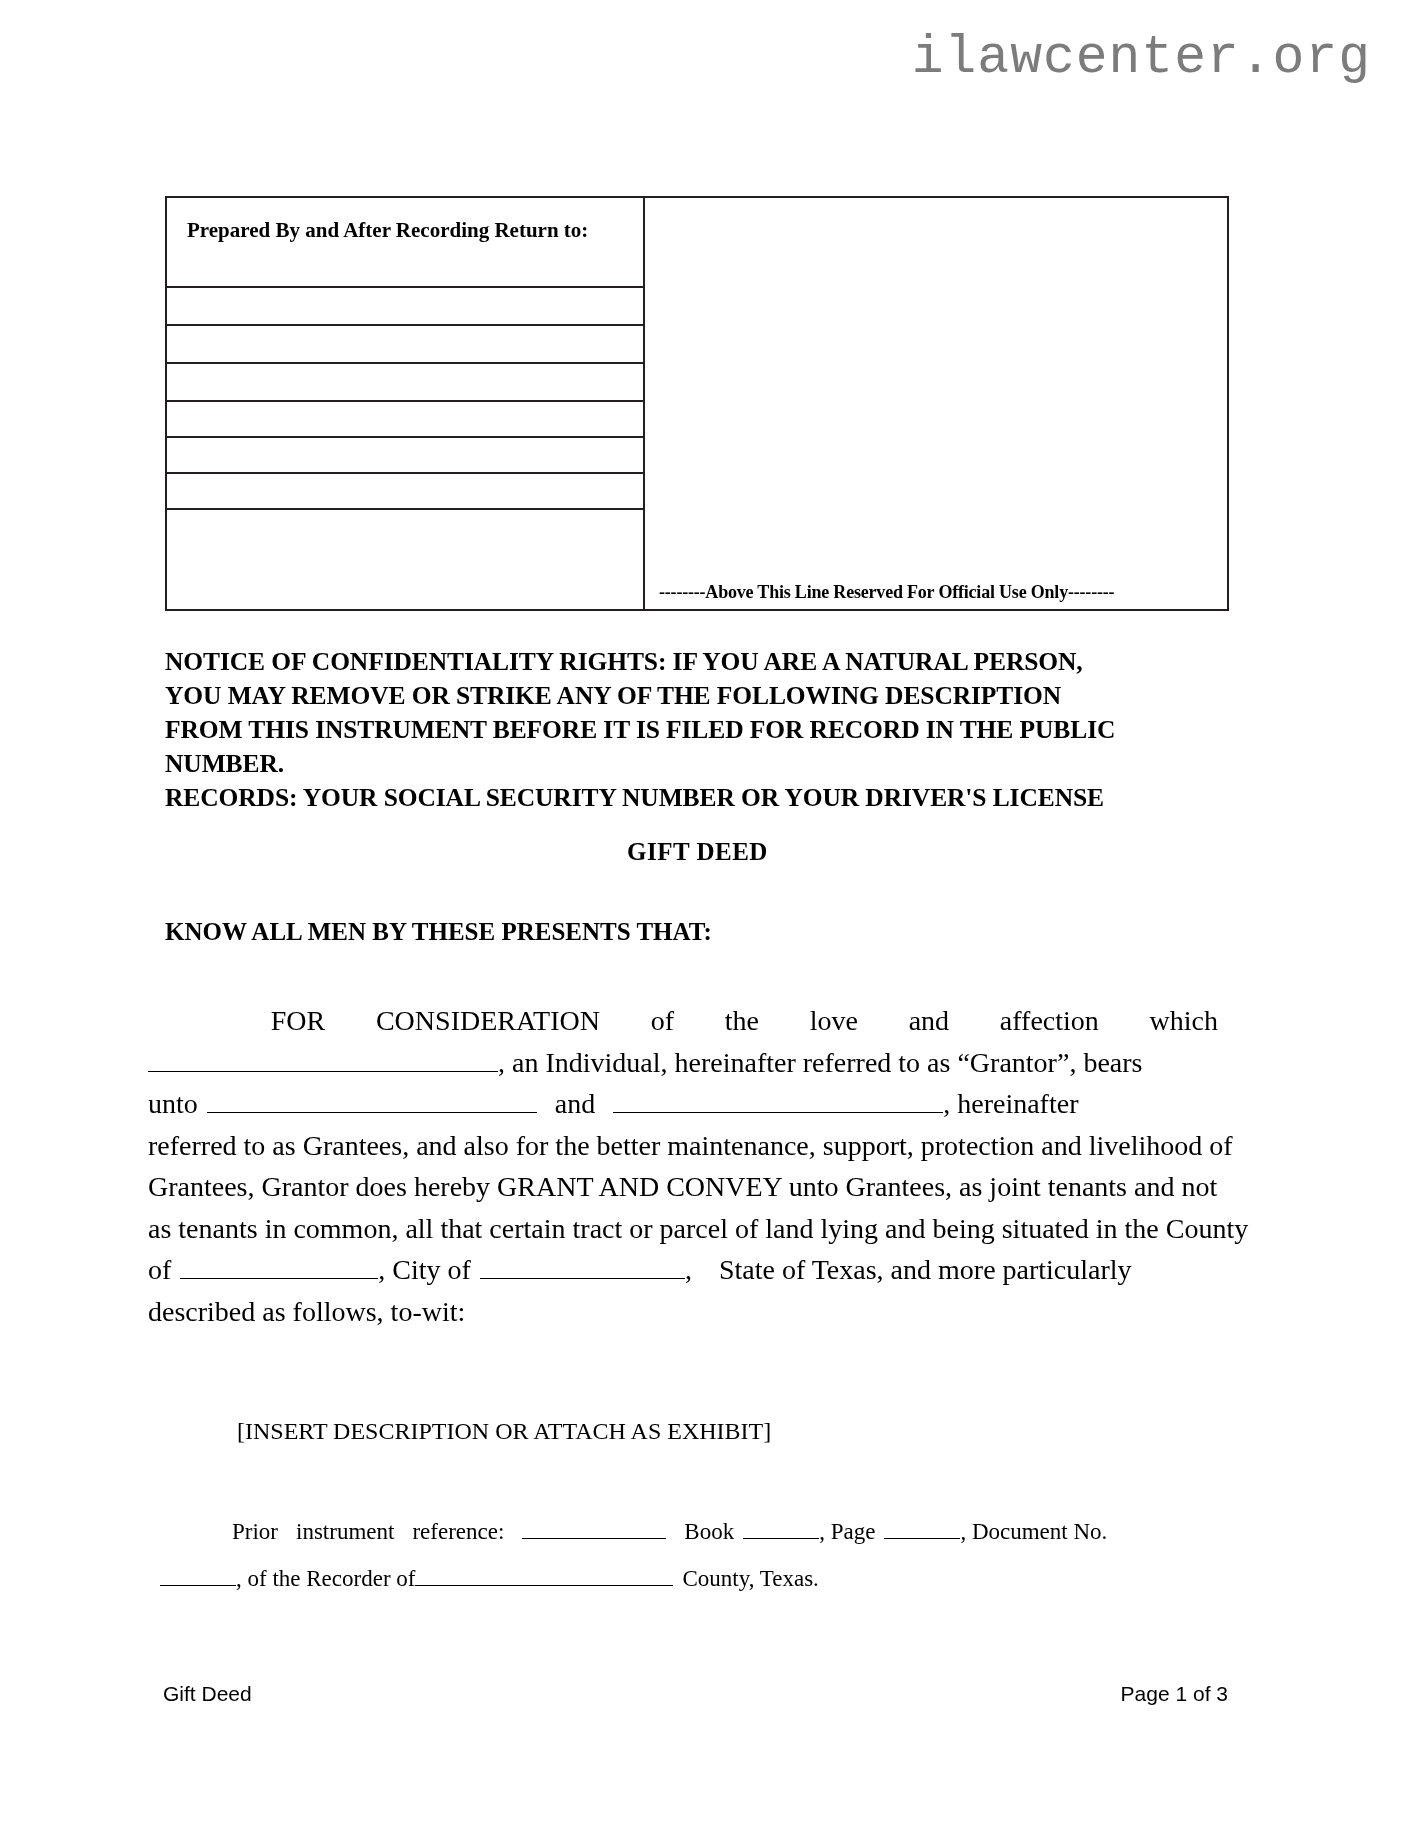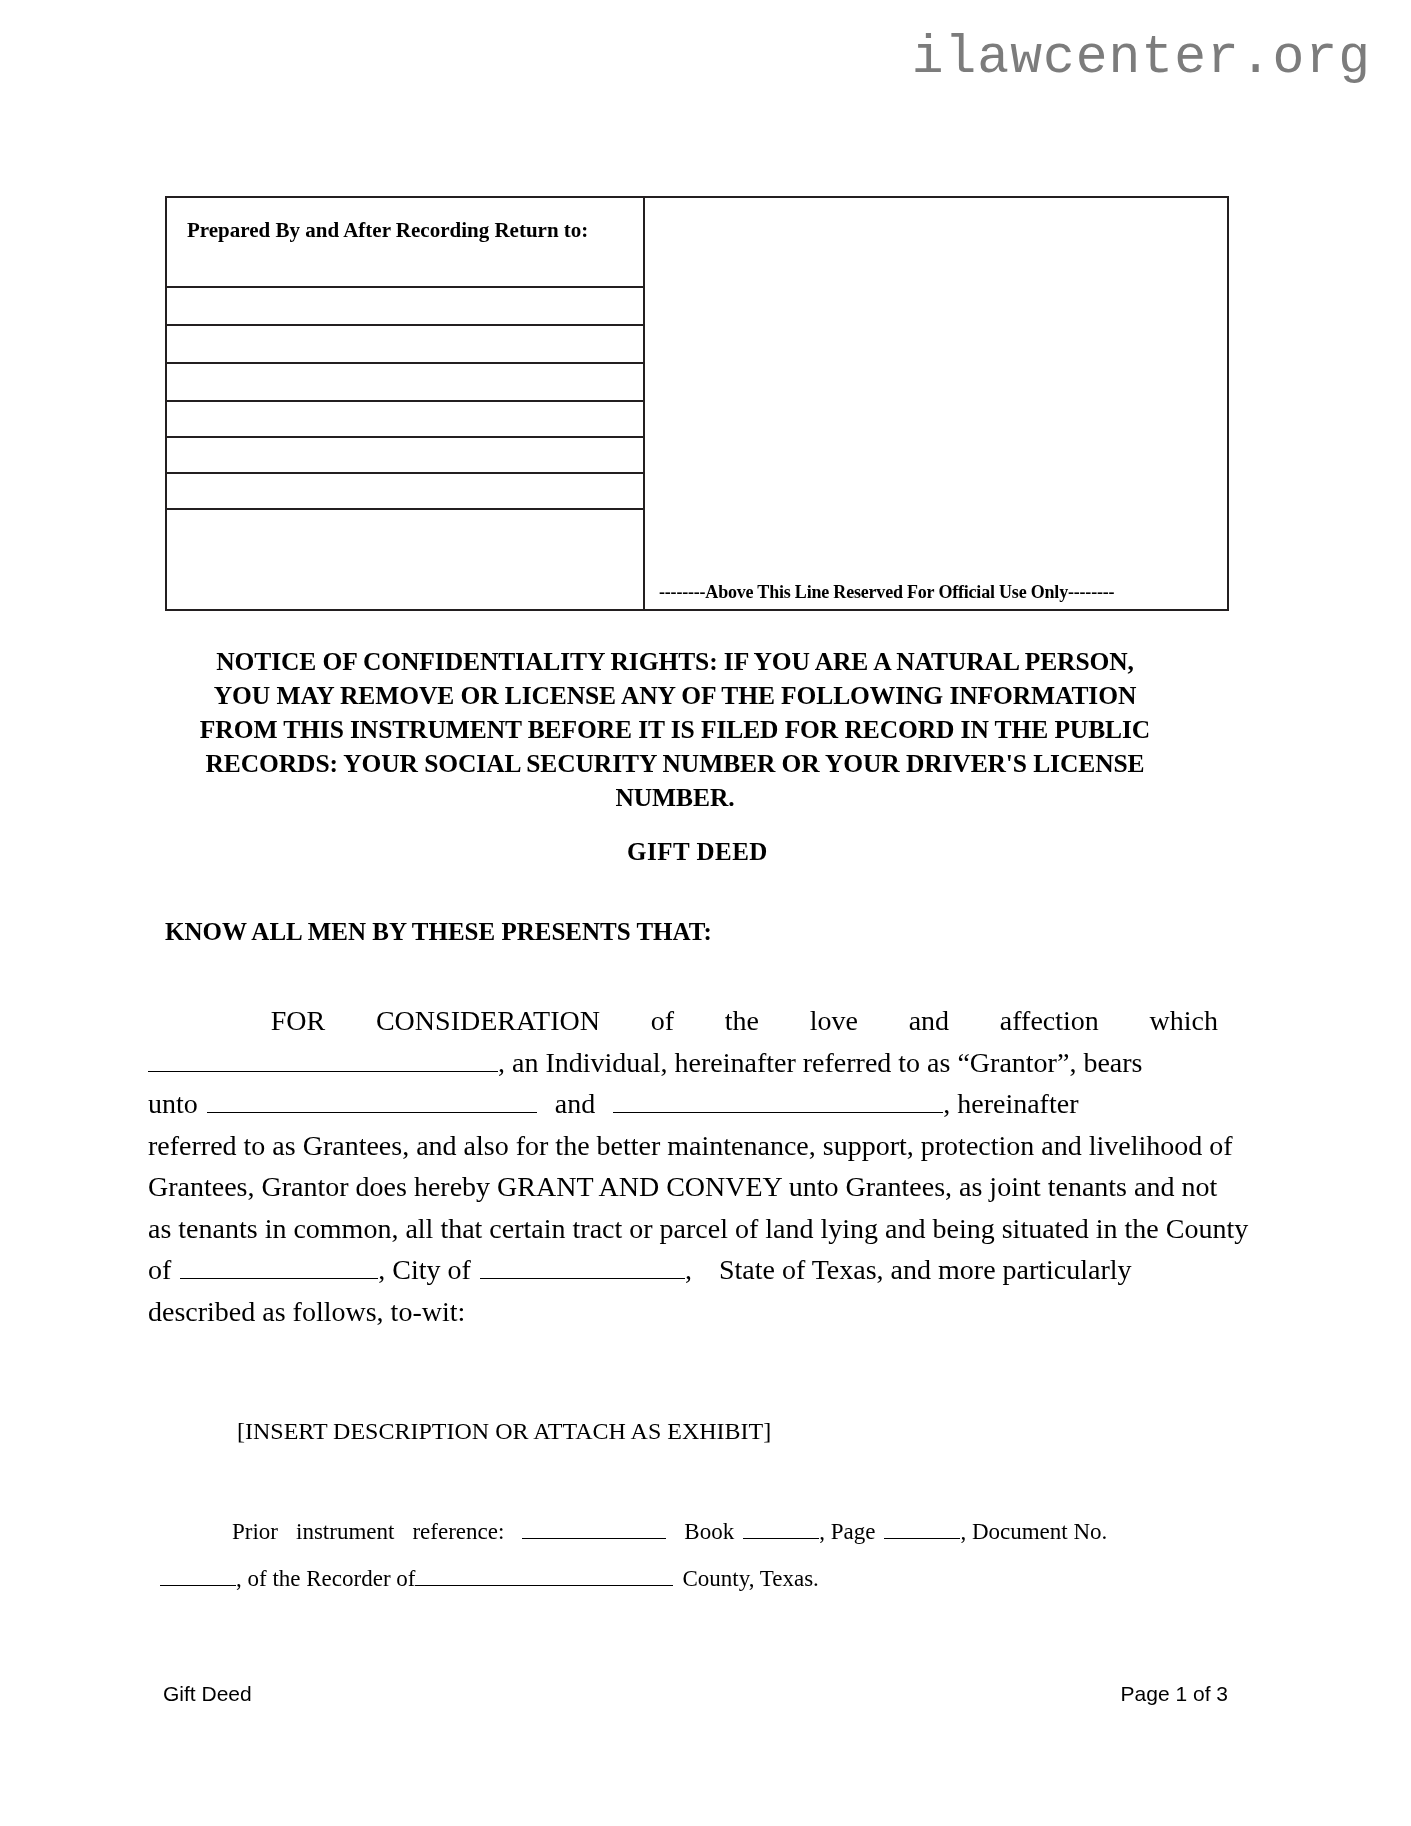--- a/index.html
+++ b/index.html
@@ -79,21 +79,20 @@
   
   .notice {
     position: absolute;
     left: 165px;
     top: 645px;
     width: 1020px;
     font-weight: bold;
     font-size: 25.5px;
     line-height: 1.33;
     letter-spacing: -0.1px;
-    text-align: center;
   }
 
   
   .doc-title {
     position: absolute;
     left: 165px;
     top: 838px;
     width: 1065px;
     text-align: center;
     font-weight: bold;
@@ -199,24 +198,24 @@
     <div class="rec-cell h-blank2"></div>
     <div class="rec-cell h-tail last"></div>
   </div>
   <div class="rec-right">
     <div class="reserved-note">--------Above This Line Reserved For Official Use Only--------</div>
   </div>
 </div>
 
 <div class="notice">
   <div>NOTICE OF CONFIDENTIALITY RIGHTS: IF YOU ARE A NATURAL PERSON,</div>
-  <div>YOU MAY REMOVE OR LICENSE ANY OF THE FOLLOWING INFORMATION</div>
+  <div>YOU MAY REMOVE OR STRIKE ANY OF THE FOLLOWING DESCRIPTION</div>
   <div>FROM THIS INSTRUMENT BEFORE IT IS FILED FOR RECORD IN THE PUBLIC</div>
+  <div>NUMBER.</div>
   <div>RECORDS: YOUR SOCIAL SECURITY NUMBER OR YOUR DRIVER'S LICENSE</div>
-  <div>NUMBER.</div>
 </div>
 
 <div class="doc-title">GIFT DEED</div>
 
 <div class="know-all">KNOW ALL MEN BY THESE PRESENTS THAT:</div>
 
 <div class="body-block">
 
   <div class="bline justify">
     <span class="indent"></span>

